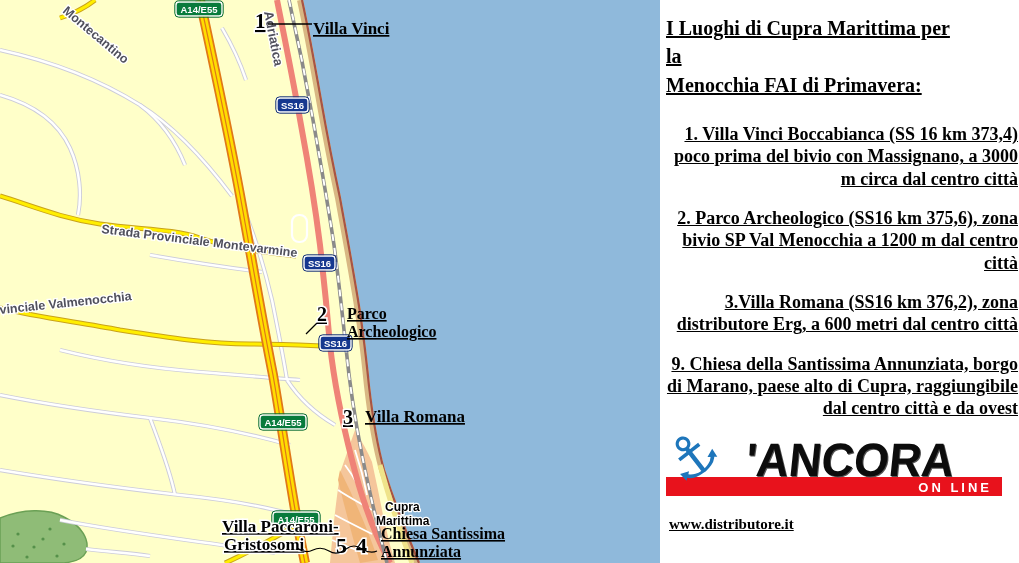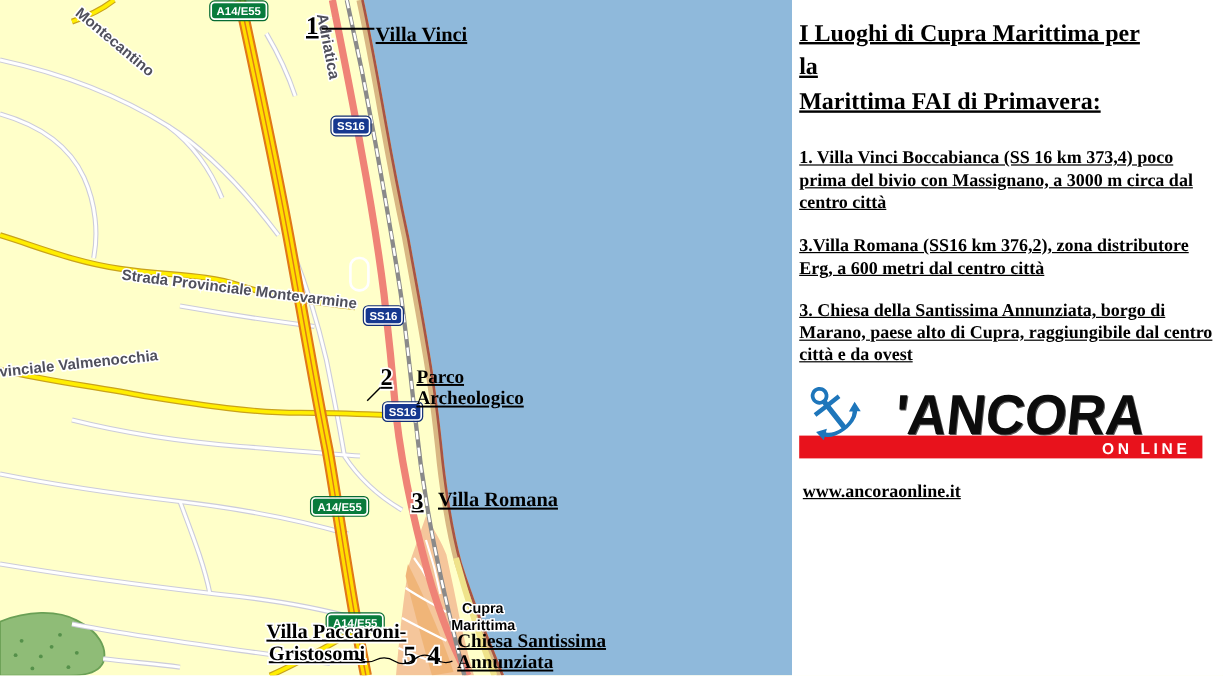--- a/index.html
+++ b/index.html
@@ -13,22 +13,22 @@
   .maplabel{font-family:"Liberation Serif",serif;font-weight:bold;fill:#000;}
   .halo{paint-order:stroke;stroke:#ffffff;stroke-width:3px;}
   .townlabel{font-family:"Liberation Sans",sans-serif;font-weight:bold;fill:#000;
              paint-order:stroke;stroke:#ffffff;stroke-width:2.4px;}
   .badgetext{font-family:"Liberation Sans",sans-serif;font-weight:bold;fill:#fff;}
   
   #panel{position:absolute;left:660px;top:0;width:298px;height:563px;background:#fff;
          color:#000;padding:14px 4px 0 6px;box-sizing:border-box;}
   .panel-title{font-size:20px;font-weight:bold;text-decoration:underline;line-height:1.42;
                margin:0 0 24px 0;}
-  .item{font-size:15px;font-weight:bold;text-decoration:underline;line-height:1.24;
-        margin:0 0 17px 0;width:352px;}
+  .item{font-size:18px;font-weight:bold;text-decoration:underline;line-height:1.24;
+        margin:0 0 17px 0;width:352px;text-align:right;}
   
   .logo{position:relative;width:336px;height:64px;margin:6px 0 14px 0;}
   .logo-red{position:absolute;left:0;top:40px;width:336px;height:19px;background:#e8121c;}
   .logo-anchor{position:absolute;left:0px;top:-10px;font-size:58px;line-height:1;
                color:#1e76bb;transform:rotate(-38deg);font-family:"DejaVu Sans",sans-serif;}
   .logo-word{position:absolute;left:80px;top:-2px;font-family:"Liberation Sans",sans-serif;
              font-weight:900;font-size:45px;line-height:1.1;color:#0c0c0c;
              letter-spacing:0px;transform:skewX(-6deg) scaleY(1.04);white-space:nowrap;
              text-shadow:1px 1px 0 #555;}
   .logo-tag{position:absolute;right:10px;top:43px;font-family:"Liberation Sans",sans-serif;
@@ -194,28 +194,29 @@
       <text class="maplabel halo" x="336" y="553" font-size="22">5</text>
       <text class="maplabel halo" x="356" y="553" font-size="22">4</text>
       <path d="M297,548 Q305,554 313,550 Q321,546 329,551 Q337,556 346,549 Q354,543 362,549 Q370,554 377,551" fill="none" stroke="#000" stroke-width="1.1"></path>
 
       <text class="maplabel" x="381" y="539" font-size="16" text-decoration="underline">Chiesa Santissima</text>
       <text class="maplabel" x="381" y="557" font-size="16" text-decoration="underline">Annunziata</text>
     </svg>
   </div>
 
   <div id="panel">
-    <div class="panel-title"><span>I Luoghi di Cupra Marittima per la</span><br><span>Marittima FAI di Primavera:</span></div>
+    <div class="panel-title"><span>I Luoghi di Cupra Marittima per la</span><br><span>Menocchia FAI di Primavera:</span></div>
 
     <p class="item">1. Villa Vinci Boccabianca (SS 16 km 373,4) poco prima del bivio con Massignano, a 3000 m circa dal centro città</p>
+    <p class="item">2. Parco Archeologico (SS16 km 375,6), zona bivio SP Val Menocchia a 1200 m dal centro città</p>
     <p class="item">3.Villa Romana (SS16 km 376,2), zona distributore Erg, a 600 metri dal centro città</p>
-    <p class="item">3. Chiesa della Santissima Annunziata, borgo di Marano, paese alto di Cupra, raggiungibile dal centro città e da ovest</p>
+    <p class="item">9. Chiesa della Santissima Annunziata, borgo di Marano, paese alto di Cupra, raggiungibile dal centro città e da ovest</p>
 
     <div class="logo">
       <div class="logo-red"></div>
       <div class="logo-word">'ANCORA</div>
       <div class="logo-anchor">⚓</div>
       <div class="logo-tag">ON LINE</div>
     </div>
 
-    <span class="site">www.ancoraonline.it</span>
+    <span class="site">www.distributore.it</span>
   </div>
 </div>
 
 </body></html>

